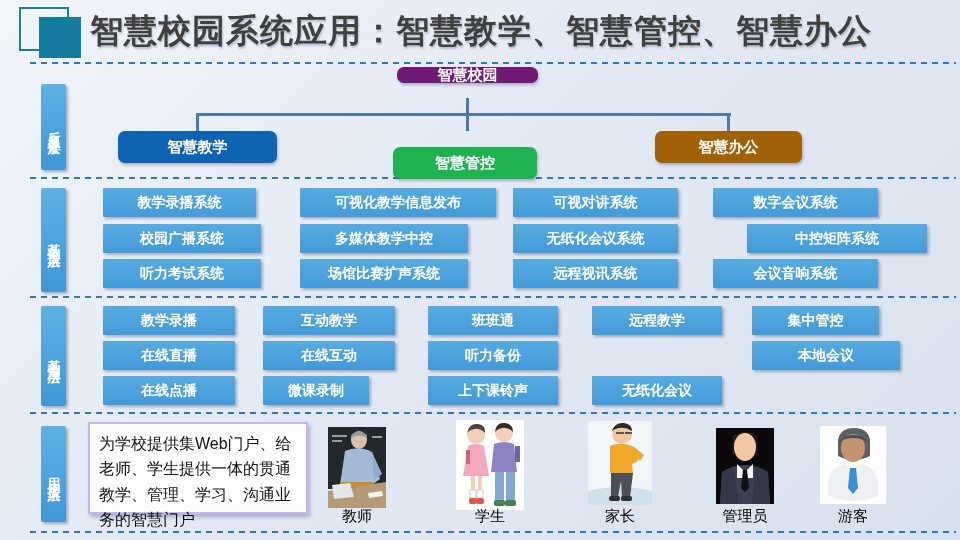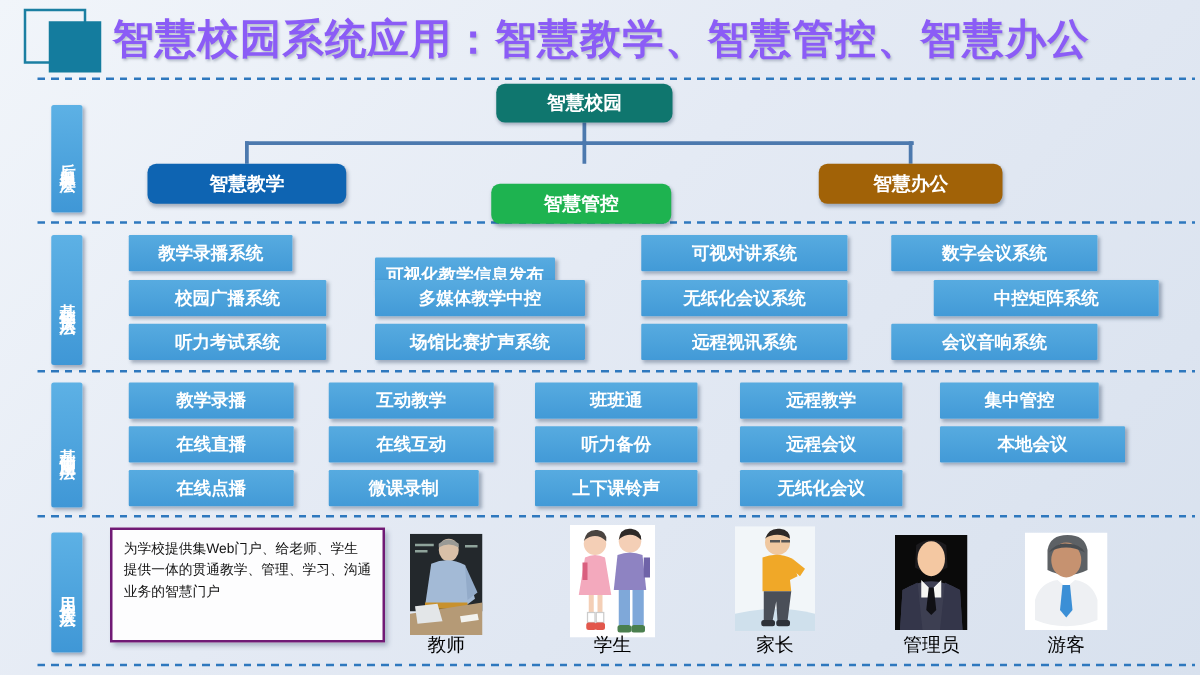--- a/index.html
+++ b/index.html
@@ -9,57 +9,57 @@
     background:linear-gradient(135deg,#f1f5fa 0%,#e4eaf4 45%,#d8e1ee 100%);
     position:relative;
   }
   .slide{position:absolute;inset:0;}
 
   
   .sq-outline{position:absolute;left:19px;top:7px;width:46px;height:40px;
     border:2px solid #1b7fa2;background:transparent;}
   .sq-fill{position:absolute;left:39px;top:17px;width:42px;height:41px;background:#147c9e;}
   .title{position:absolute;left:90px;top:9px;width:860px;margin:0;
-    font-size:33px;font-weight:bold;color:#8b5cf6;letter-spacing:1px;white-space:nowrap;
+    font-size:33px;font-weight:bold;color:#404040;letter-spacing:1px;white-space:nowrap;
     text-shadow:1px 2px 2px rgba(120,130,150,.45);}
 
   
   .divider{position:absolute;left:30px;width:926px;height:2px;
     background:repeating-linear-gradient(90deg,#2e78be 0 6px,transparent 6px 11px);}
 
   
   .vlabel{position:absolute;left:41px;width:25px;
     background:linear-gradient(180deg,#5db1e5,#3f97d6);
     box-shadow:2px 2px 3px rgba(50,70,100,.40);
     color:#fff;font-size:13px;font-weight:bold;
     writing-mode:vertical-rl;text-orientation:upright;
     display:flex;align-items:center;justify-content:center;letter-spacing:3px;border-radius:2px;}
 
   
   .node{position:absolute;height:32px;border-radius:7px;color:#fff;font-weight:bold;font-size:15px;
     display:flex;align-items:center;justify-content:center;
     box-shadow:1px 2px 3px rgba(40,60,90,.35);}
-  .n-root{background:#0f766e;height:31px;}
+  .n-root{background:#701a75;height:16px;}
   .n-teaching{background:#0e64b2;}
   .n-control{background:#1eb350;margin-top:16px;}
   .n-office{background:#a16207;}
   .conn{position:absolute;background:#4c79ae;}
 
   
   .item{position:absolute;height:29px;
     background:linear-gradient(180deg,#57abe0,#429ad7);
     box-shadow:2px 2px 3px rgba(50,70,100,.38);
     color:#fff;font-size:14px;font-weight:600;
     display:flex;align-items:center;justify-content:center;white-space:nowrap;border-radius:1px;}
 
   
   .desc-box{position:absolute;left:88px;top:422px;width:220px;height:92px;
-    background:#fdfdfe;border:2px solid #701a75;box-shadow:2px 3px 4px rgba(50,70,100,.35);
+    background:#fdfdfe;border:2px solid #c4b5fd;box-shadow:2px 3px 4px rgba(50,70,100,.35);
     padding:7px 9px;box-sizing:border-box;
-    font-size:11px;line-height:1.58;color:#111;}
+    font-size:16px;line-height:1.58;color:#111;}
   .figure{position:absolute;}
   .figure svg{display:block;width:100%;height:100%;}
   .role-label{position:absolute;top:506px;height:20px;font-size:15px;color:#000;
     display:flex;align-items:center;justify-content:center;}
 </style>
 </head>
 <body>
 
 <div class="slide">
 
@@ -82,50 +82,49 @@
   <div class="conn" style="left:196px;top:113px;width:535px;height:3px"></div>
   <div class="conn" style="left:196px;top:113px;width:3px;height:18px"></div>
   <div class="conn" style="left:466px;top:113px;width:3px;height:18px"></div>
   <div class="conn" style="left:727px;top:113px;width:3px;height:18px"></div>
 
   <div class="node n-root" style="left:397px;top:67px;width:141px">智慧校园</div>
   <div class="node n-teaching" style="left:118px;top:131px;width:159px">智慧教学</div>
   <div class="node n-control" style="left:393px;top:131px;width:144px">智慧管控</div>
   <div class="node n-office" style="left:655px;top:131px;width:147px">智慧办公</div>
 
-  <div class="item" style="left:103px;top:188px;width:131px">教学录播系统</div>
+  <div class="item" style="left:103px;top:188px;width:153px">教学录播系统</div>
   <div class="item" style="left:103px;top:224px;width:158px">校园广播系统</div>
   <div class="item" style="left:103px;top:259px;width:158px">听力考试系统</div>
 
-  <div class="item" style="left:300px;top:206px;width:144px">可视化教学信息发布</div>
+  <div class="item" style="left:300px;top:188px;width:196px">可视化教学信息发布</div>
   <div class="item" style="left:300px;top:224px;width:168px">多媒体教学中控</div>
   <div class="item" style="left:300px;top:259px;width:168px">场馆比赛扩声系统</div>
 
   <div class="item" style="left:513px;top:188px;width:165px">可视对讲系统</div>
   <div class="item" style="left:513px;top:224px;width:165px">无纸化会议系统</div>
   <div class="item" style="left:513px;top:259px;width:165px">远程视讯系统</div>
 
   <div class="item" style="left:713px;top:188px;width:165px">数字会议系统</div>
   <div class="item" style="left:747px;top:224px;width:180px">中控矩阵系统</div>
   <div class="item" style="left:713px;top:259px;width:165px">会议音响系统</div>
 
   <div class="item" style="left:103px;top:306px;width:132px">教学录播</div>
   <div class="item" style="left:103px;top:341px;width:132px">在线直播</div>
   <div class="item" style="left:103px;top:376px;width:132px">在线点播</div>
 
   <div class="item" style="left:263px;top:306px;width:132px">互动教学</div>
   <div class="item" style="left:263px;top:341px;width:132px">在线互动</div>
-  <div class="item" style="left:263px;top:376px;width:120px">微课录制</div>
+  <div class="item" style="left:263px;top:376px;width:106px">微课录制</div>
 
   <div class="item" style="left:428px;top:306px;width:130px">班班通</div>
   <div class="item" style="left:428px;top:341px;width:130px">听力备份</div>
   <div class="item" style="left:428px;top:376px;width:130px">上下课铃声</div>
 
   <div class="item" style="left:592px;top:306px;width:130px">远程教学</div>
-  <div class="item" style="left:592px;top:341px;width:130px">远程会议</div>
   <div class="item" style="left:592px;top:376px;width:130px">无纸化会议</div>
 
   <div class="item" style="left:752px;top:306px;width:127px">集中管控</div>
   <div class="item" style="left:752px;top:341px;width:148px">本地会议</div>
 
   <div class="desc-box">为学校提供集Web门户、给老师、学生提供一体的贯通教学、管理、学习、沟通业务的智慧门户</div>
 
   <div class="figure" style="left:328px;top:427px;width:58px;height:81px">
     <svg viewBox="0 0 58 81">
       <rect width="58" height="62" fill="#23282c"></rect>

